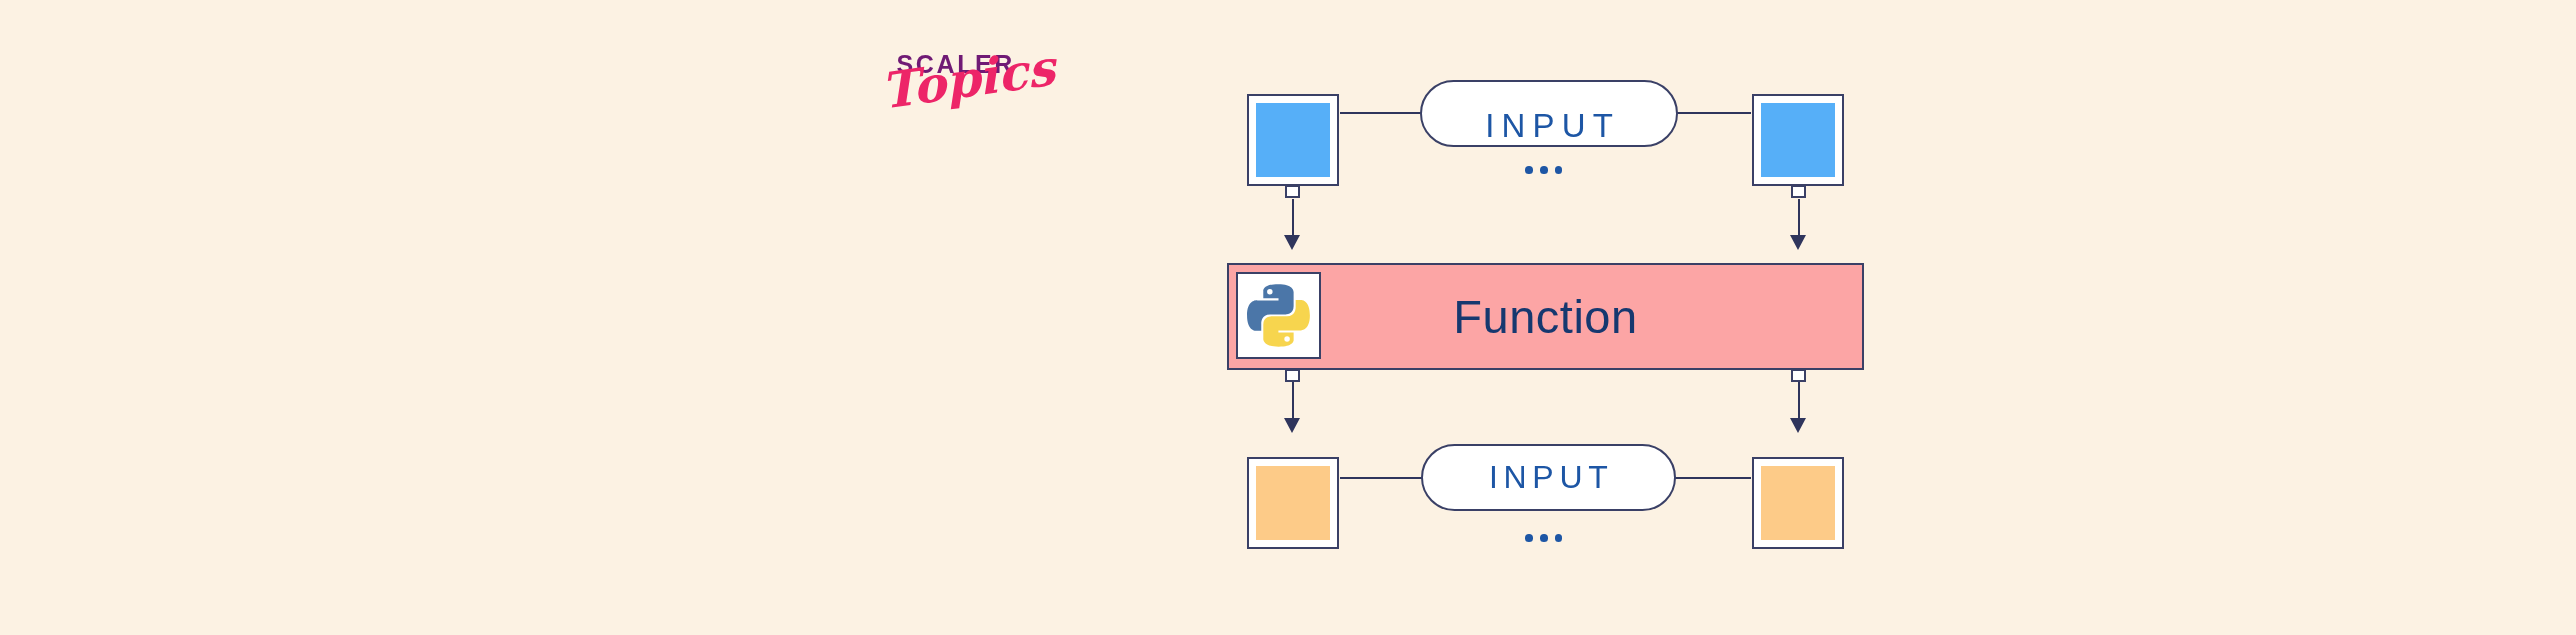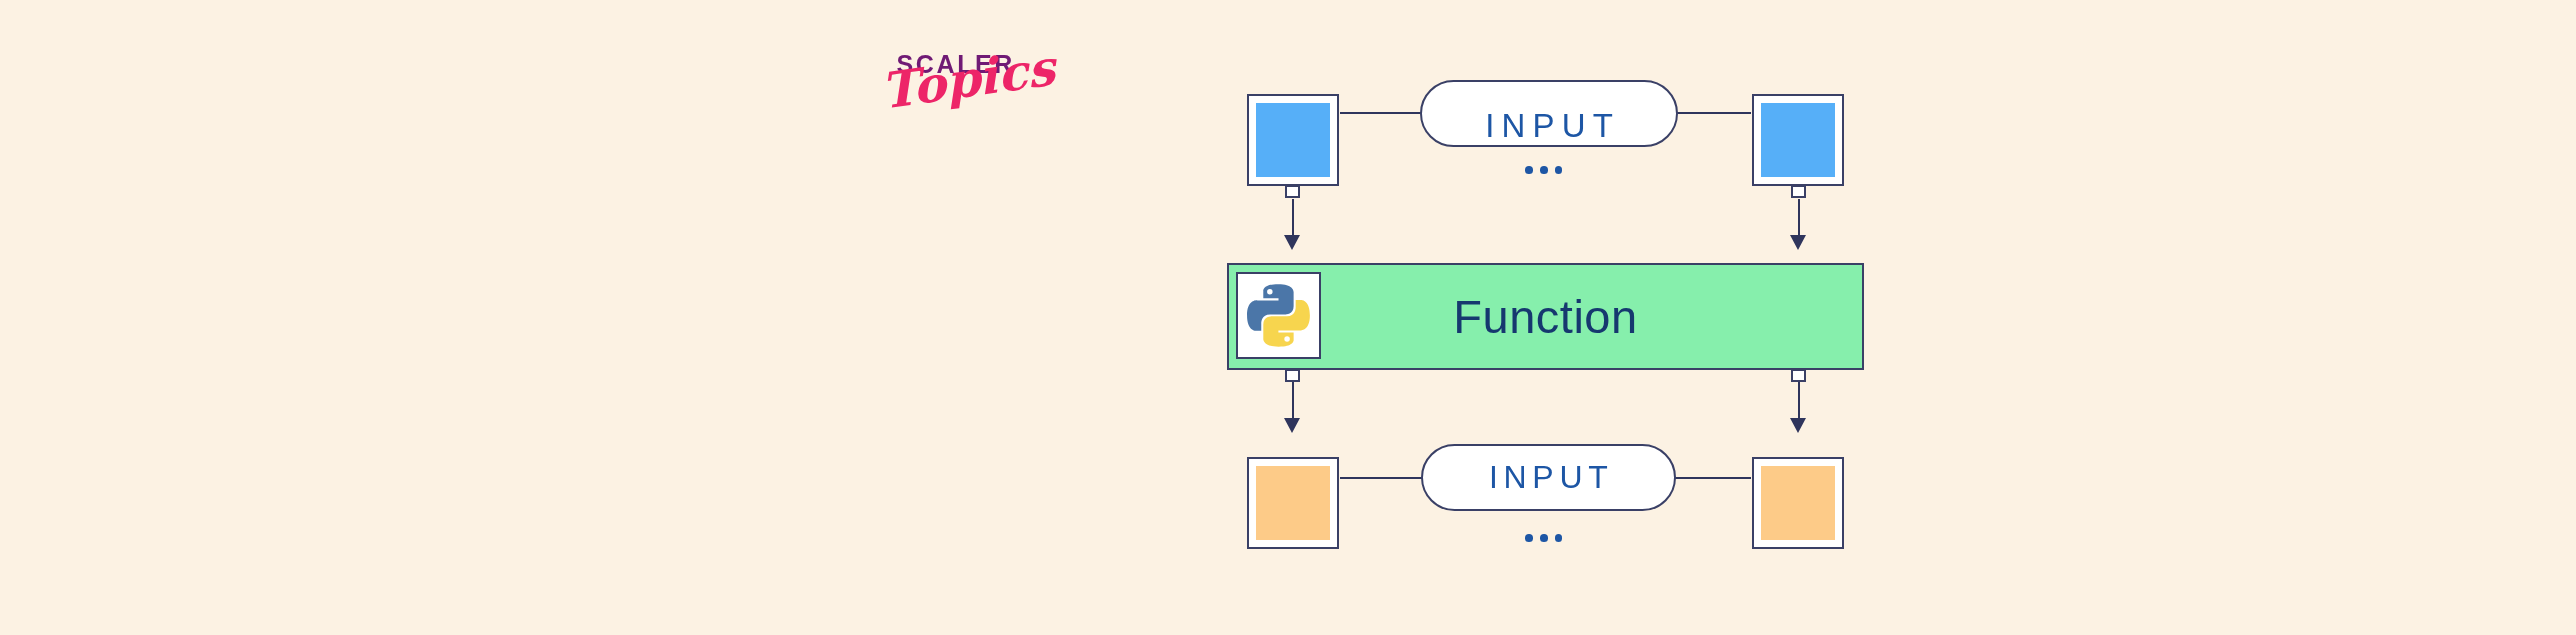--- a/index.html
+++ b/index.html
@@ -92,21 +92,21 @@
     border-top:15.5px solid #2F355C;
   }
   .ah-in-left  {left:1284px;top:235px;}
   .ah-in-right {left:1790px;top:235px;}
   .ah-fn-left  {left:1284px;top:418px;}
   .ah-fn-right {left:1790px;top:418px;}
 
   
   .function-box{
     position:absolute;left:1227px;top:263px;width:633px;height:103px;
-    background:#86efac;border:2.1px solid #3A4066;
+    background:#fca5a5;border:2.1px solid #3A4066;
     display:flex;align-items:center;justify-content:center;
   }
   .function-label{
     font-size:47px;color:#16386F;letter-spacing:0.5px;
   }
   .python-badge{
     position:absolute;left:7.2px;top:7.2px;width:81px;height:83px;
     background:#FFFFFF;border:2.1px solid #3A4066;
     display:flex;align-items:center;justify-content:center;
   }

